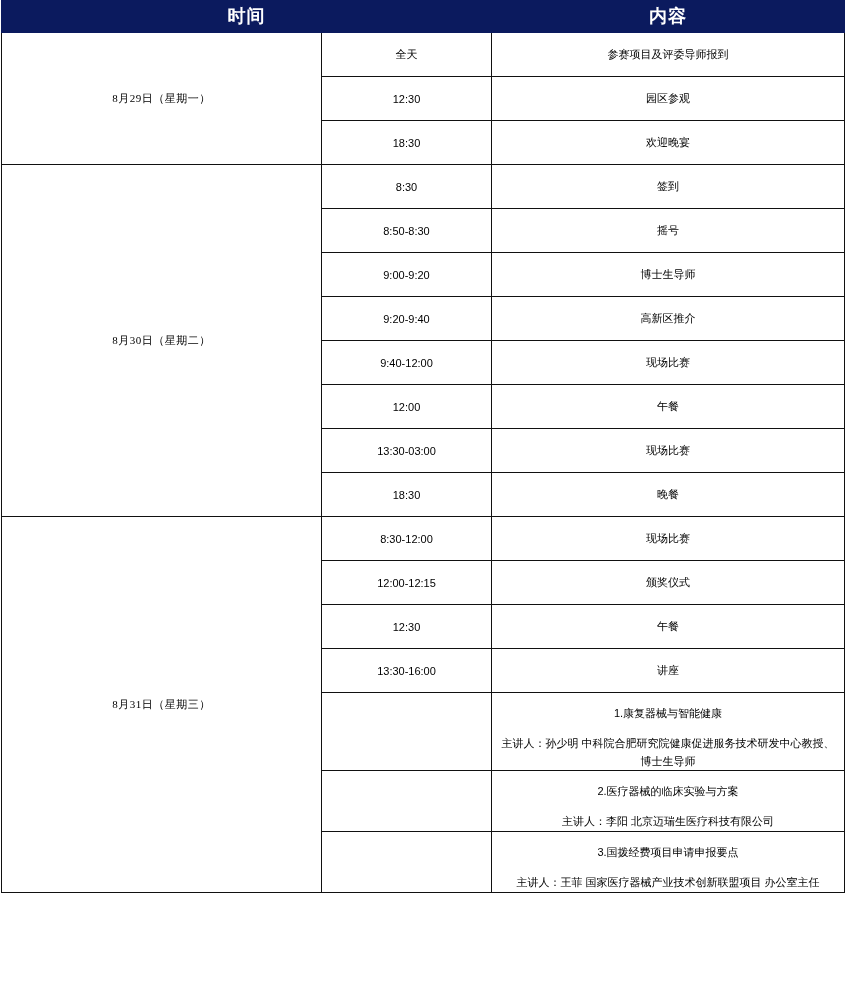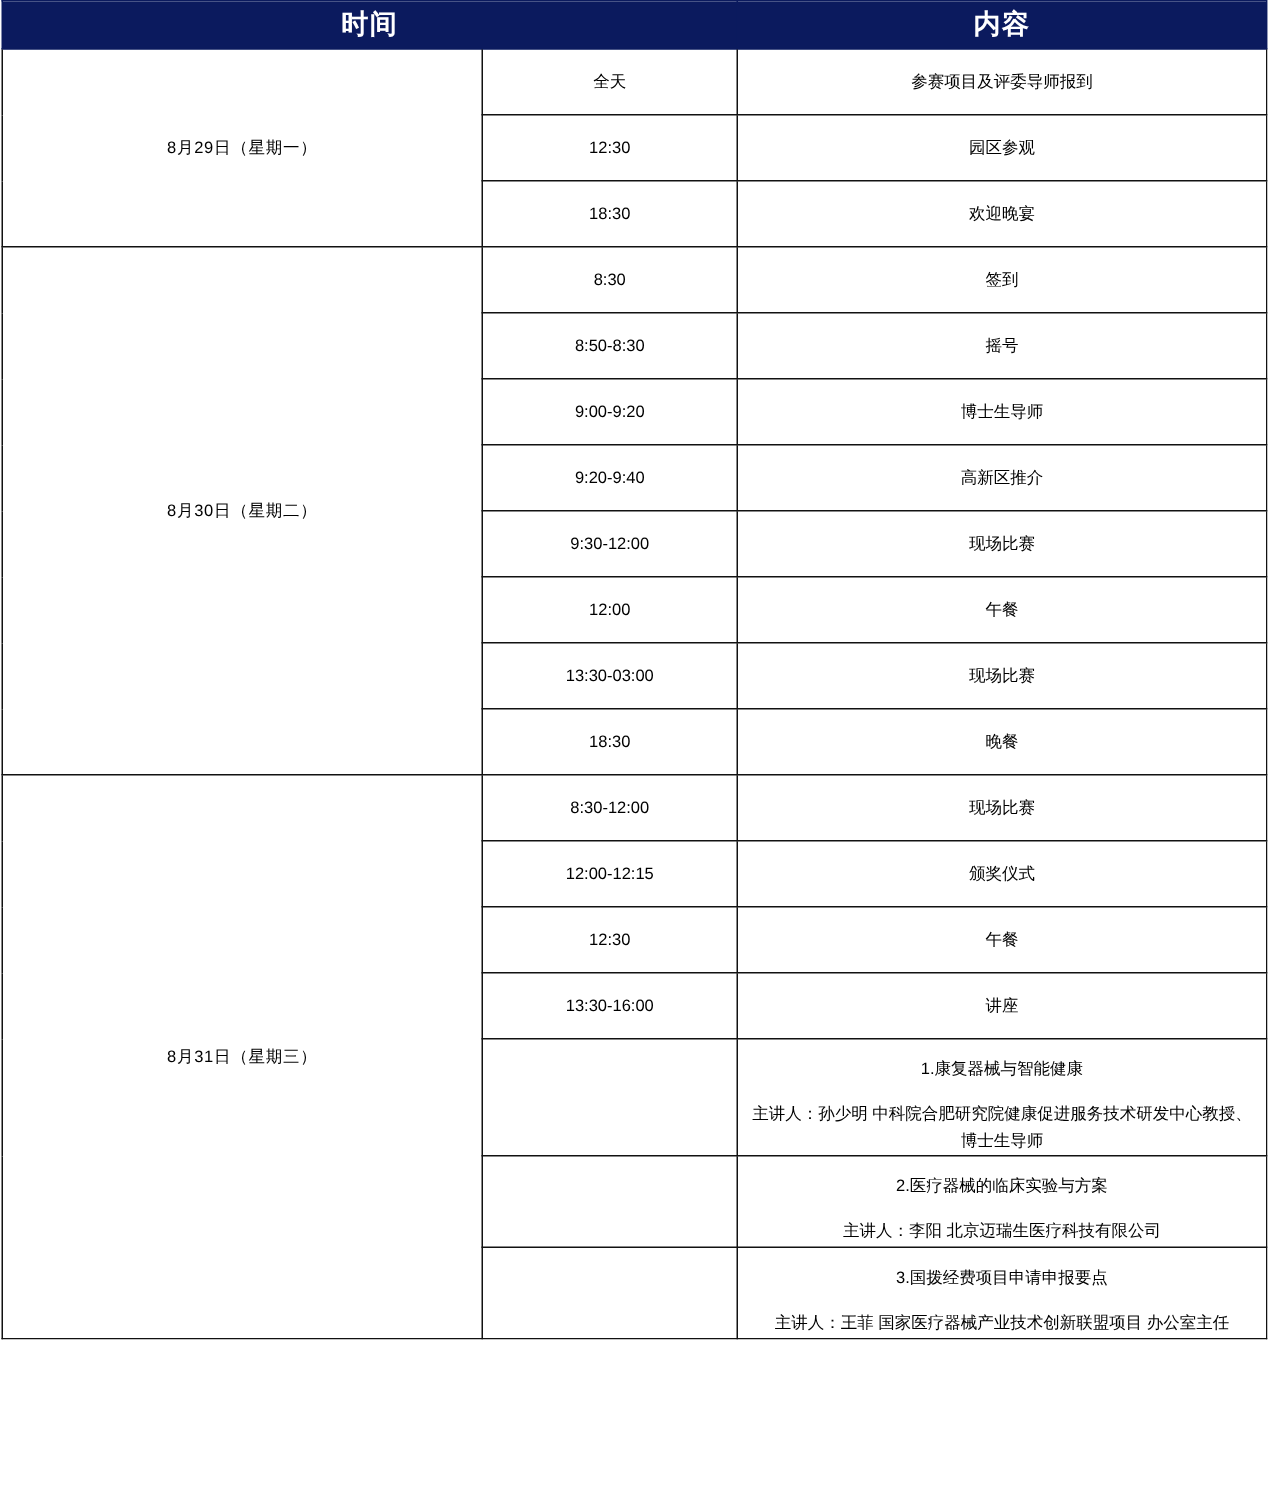--- a/index.html
+++ b/index.html
@@ -43,20 +43,21 @@
     font-size: 11px;
     text-align: center;
     vertical-align: middle;
     padding: 0 4px;
     height: 44px;
     box-sizing: border-box;
   }
   td.date-cell {
     font-size: 16px;
     letter-spacing: 0.5px;
+    font-family: Liberation Serif, serif;
   }
   td.content-multi {
     text-align: left;
     vertical-align: middle;
     padding: 6px 6px 8px 6px;
     line-height: 1.62;
     font-size: 16px;
   }
   td.content-multi div { white-space: normal; margin-top: 12px; }
   td.blank-time { }
@@ -102,21 +103,21 @@
         </tr>
         <tr>
           <td>9:00-9:20</td>
           <td>博士生导师</td>
         </tr>
         <tr>
           <td>9:20-9:40</td>
           <td>高新区推介</td>
         </tr>
         <tr>
-          <td>9:30-12:00</td>
+          <td>9:40-12:00</td>
           <td>现场比赛</td>
         </tr>
         <tr>
           <td>12:00</td>
           <td>午餐</td>
         </tr>
         <tr>
           <td>13:30-03:00</td>
           <td>现场比赛</td>
         </tr>

